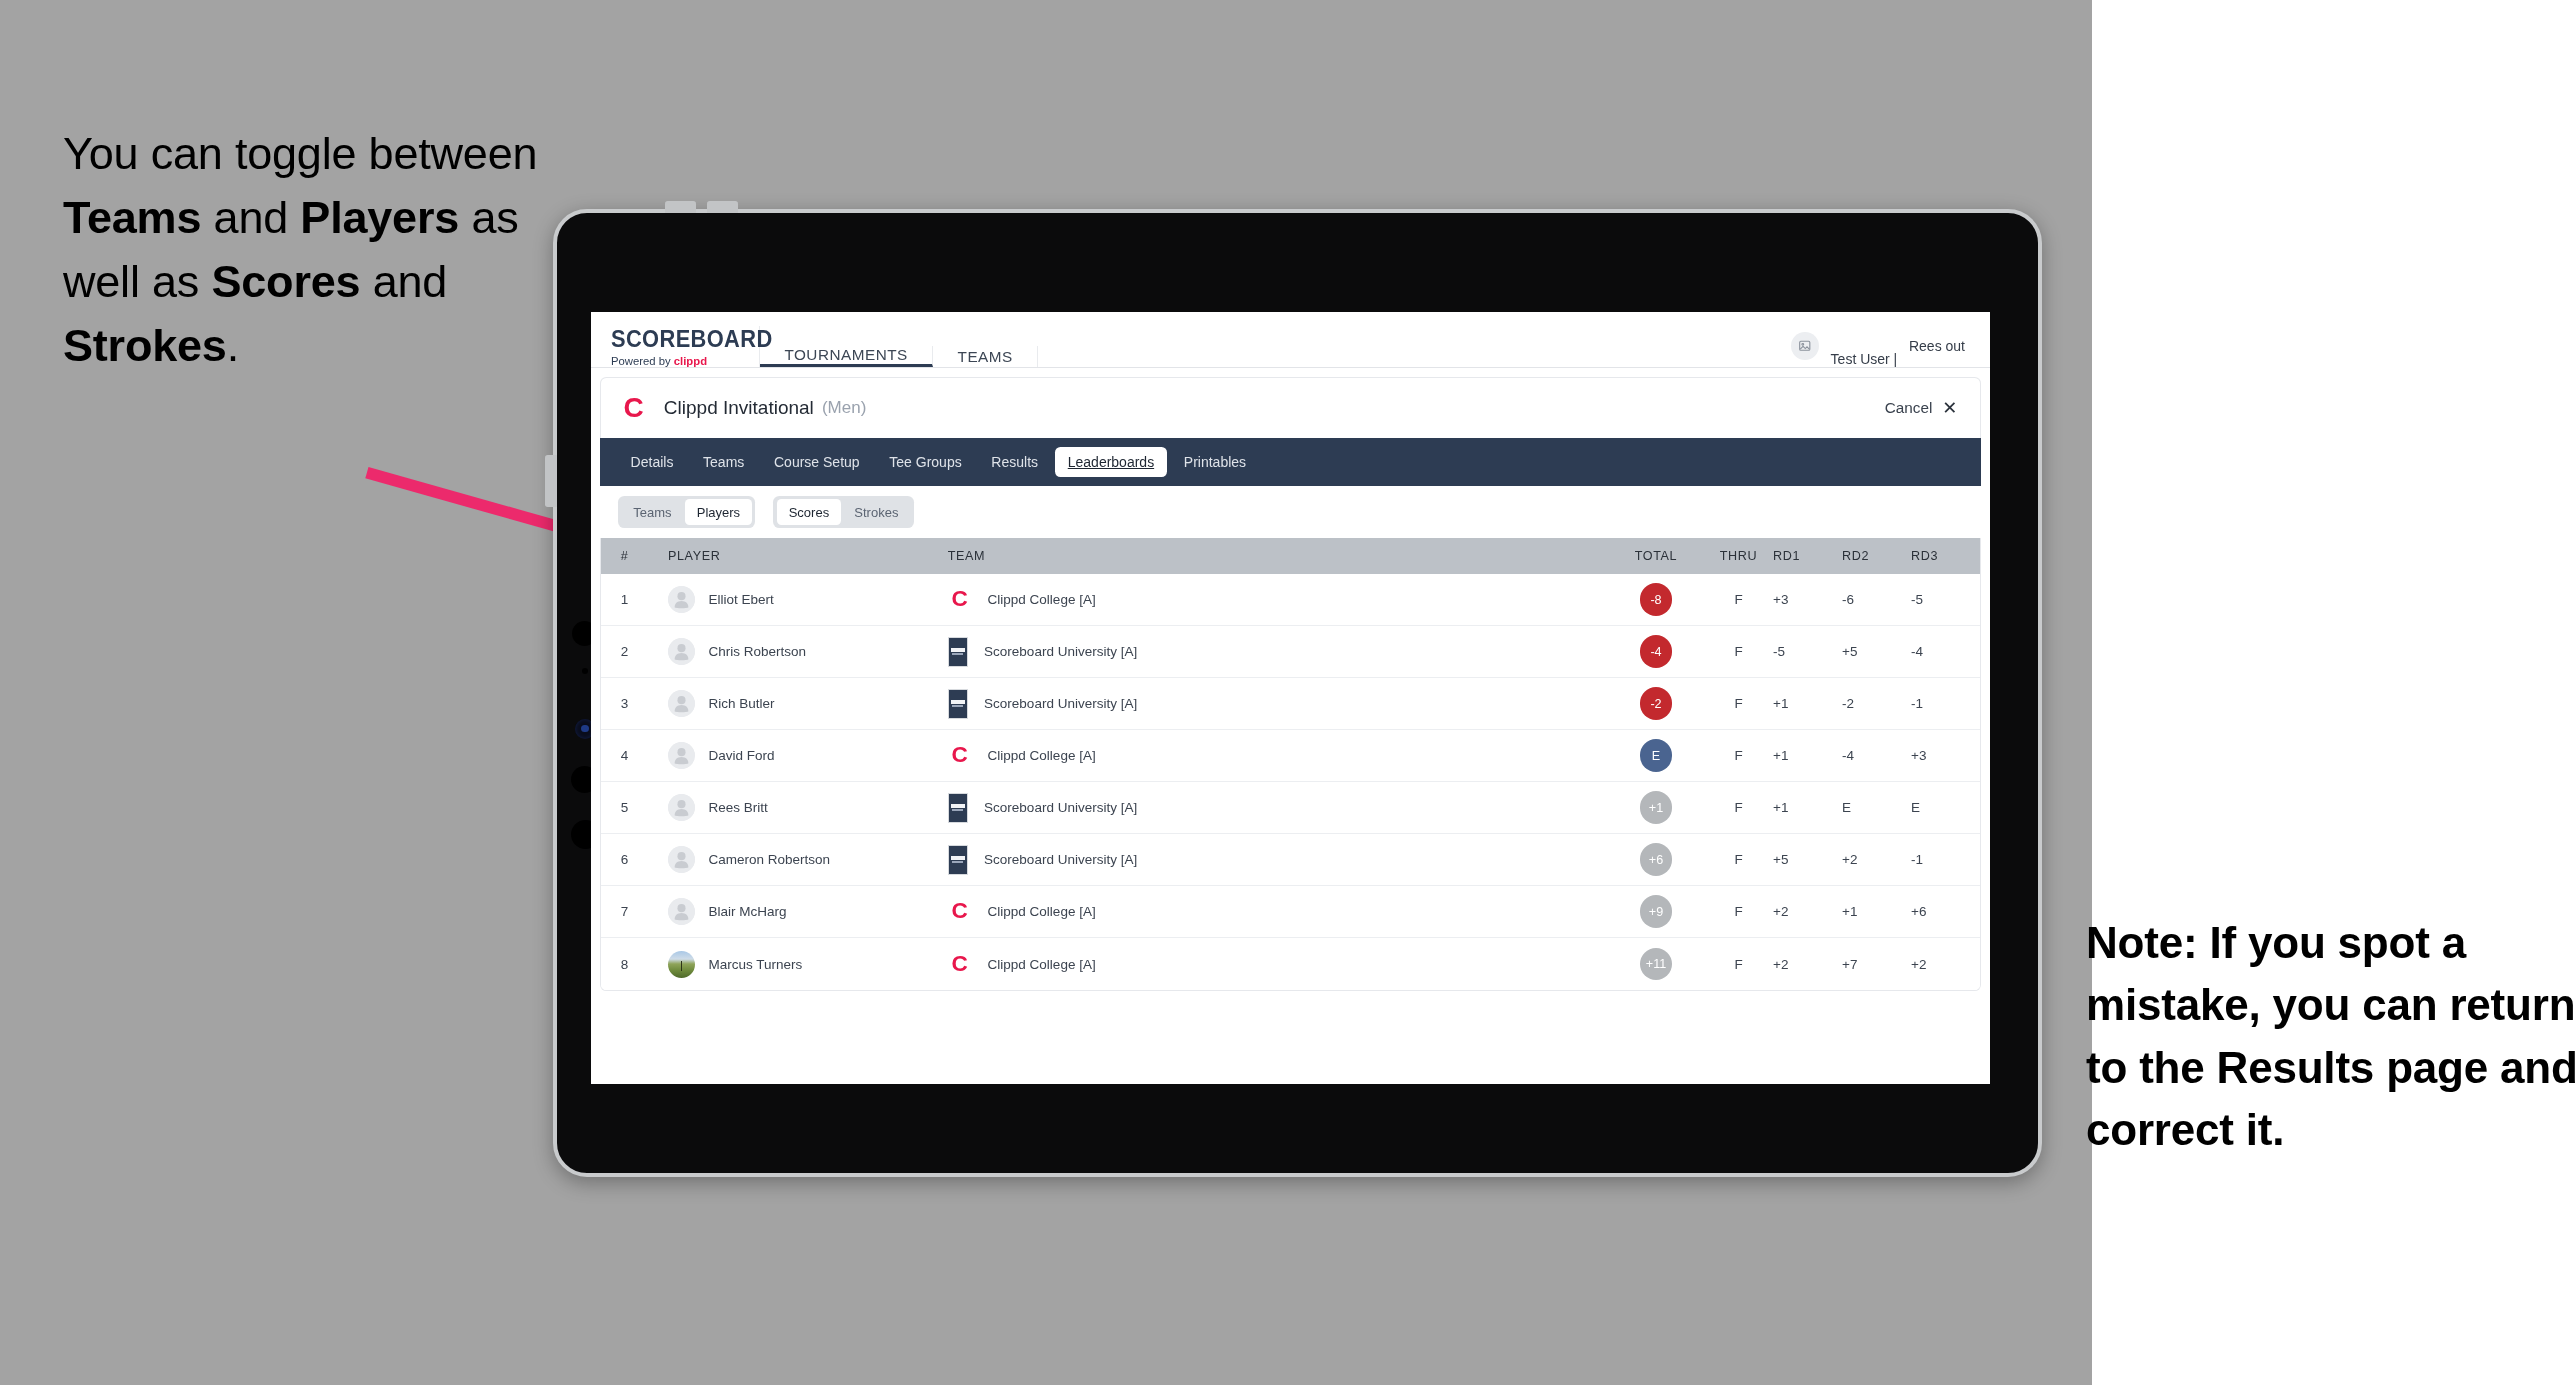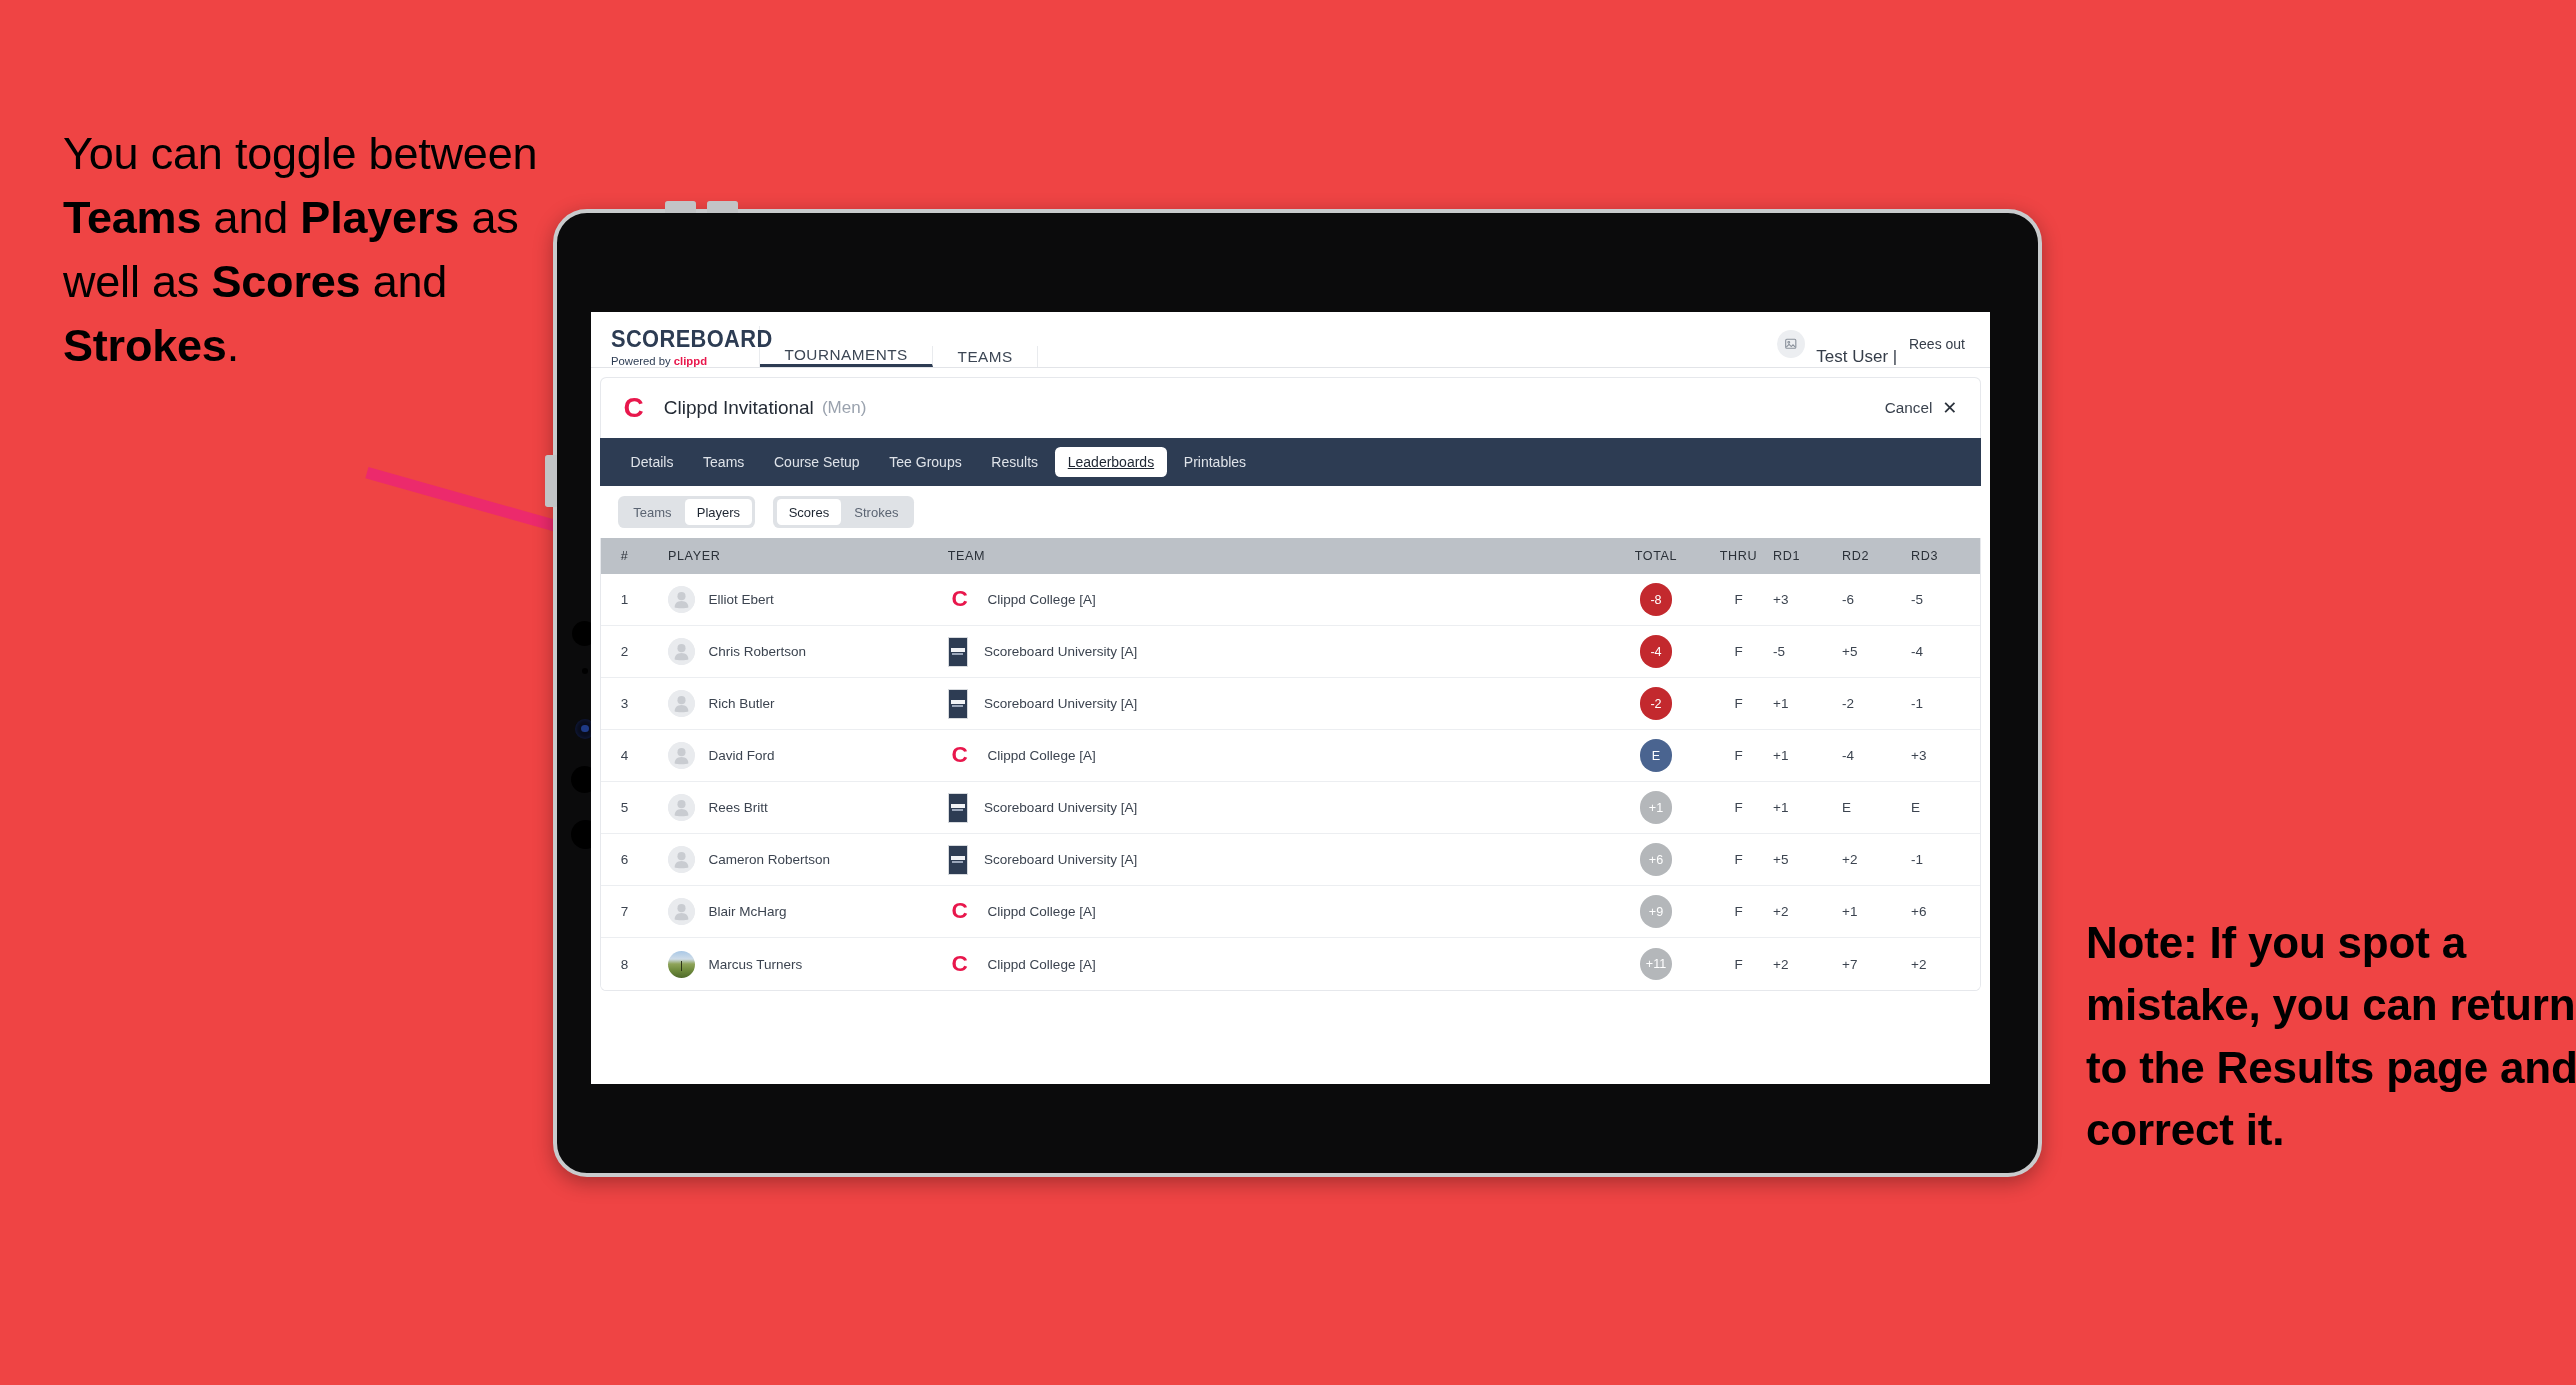--- a/index.html
+++ b/index.html
@@ -2,21 +2,21 @@
 <html style="font-size:14.4px"><head>
 <meta charset="utf-8">
 <style>
   * { box-sizing: border-box; margin: 0; padding: 0; }
   html, body {
     width: 2576px; height: 1386px;
     background: #ffffff;
     font-family: "Liberation Sans", sans-serif;
     overflow: hidden;
   }
-  #stage { position: relative; width: 2576px; height: 1386px; background: #ef4444; }
+  #stage { position: relative; width: 2092px; height: 1386px; background: #a3a3a3; }
 
   
   #left-note {
     position: absolute; left: 63px; top: 122px; width: 488px;
     font-size: 45px; line-height: 1.42; color: #000;
     font-family: "Liberation Sans", sans-serif;
     letter-spacing: -0.2px;
   }
   #left-note b { font-weight: bold; }
 
@@ -87,21 +87,21 @@
   }
   .topnav-item.active { border-bottom: 3.6px solid #2d3c53; font-weight: normal; }
 
   .appbar-right {
     margin-left: auto; display: flex; align-items: center; gap: 11.7px; padding-right: 25px;
   }
   .avatar-chip {
     width: 28px; height: 28px; border-radius: 50%; background: #eceef1;
     display: flex; align-items: center; justify-content: center;
   }
-  .user-text { font-size: 17px; color: #353d49; margin-top: 27px; }
+  .user-text { font-size: 14px; color: #353d49; margin-top: 27px; }
   .signout { font-size: 14px; color: #353d49; cursor: pointer; }
 
   
   .tcard {
     margin: 9px 9px 0 9px; background: #fff; border: 0.9px solid #e6e8ec;
     border-bottom: none; border-radius: 6.3px 6.3px 0 0;
     height: 61px; display: flex; align-items: center; padding: 0 22.6px;
   }
   .c-mark {
     font-size: 28px; font-weight: bold; color: #e8174c;

